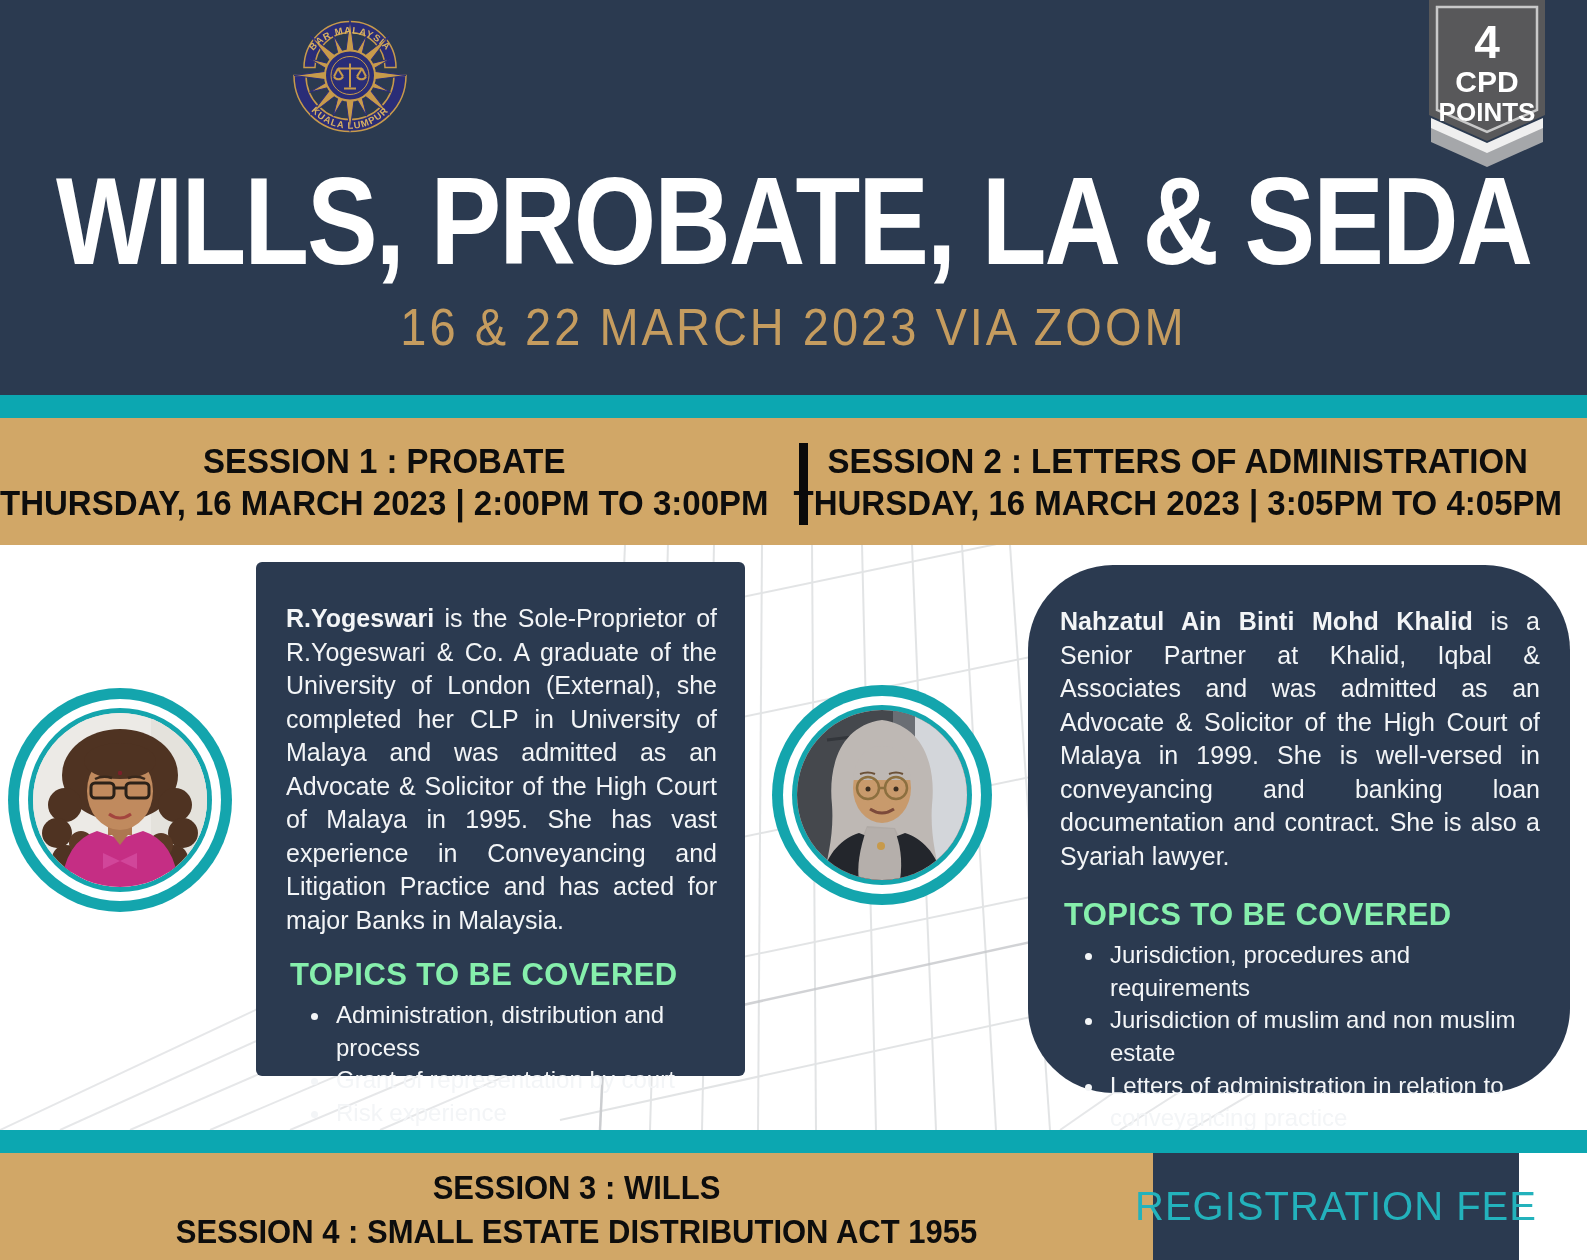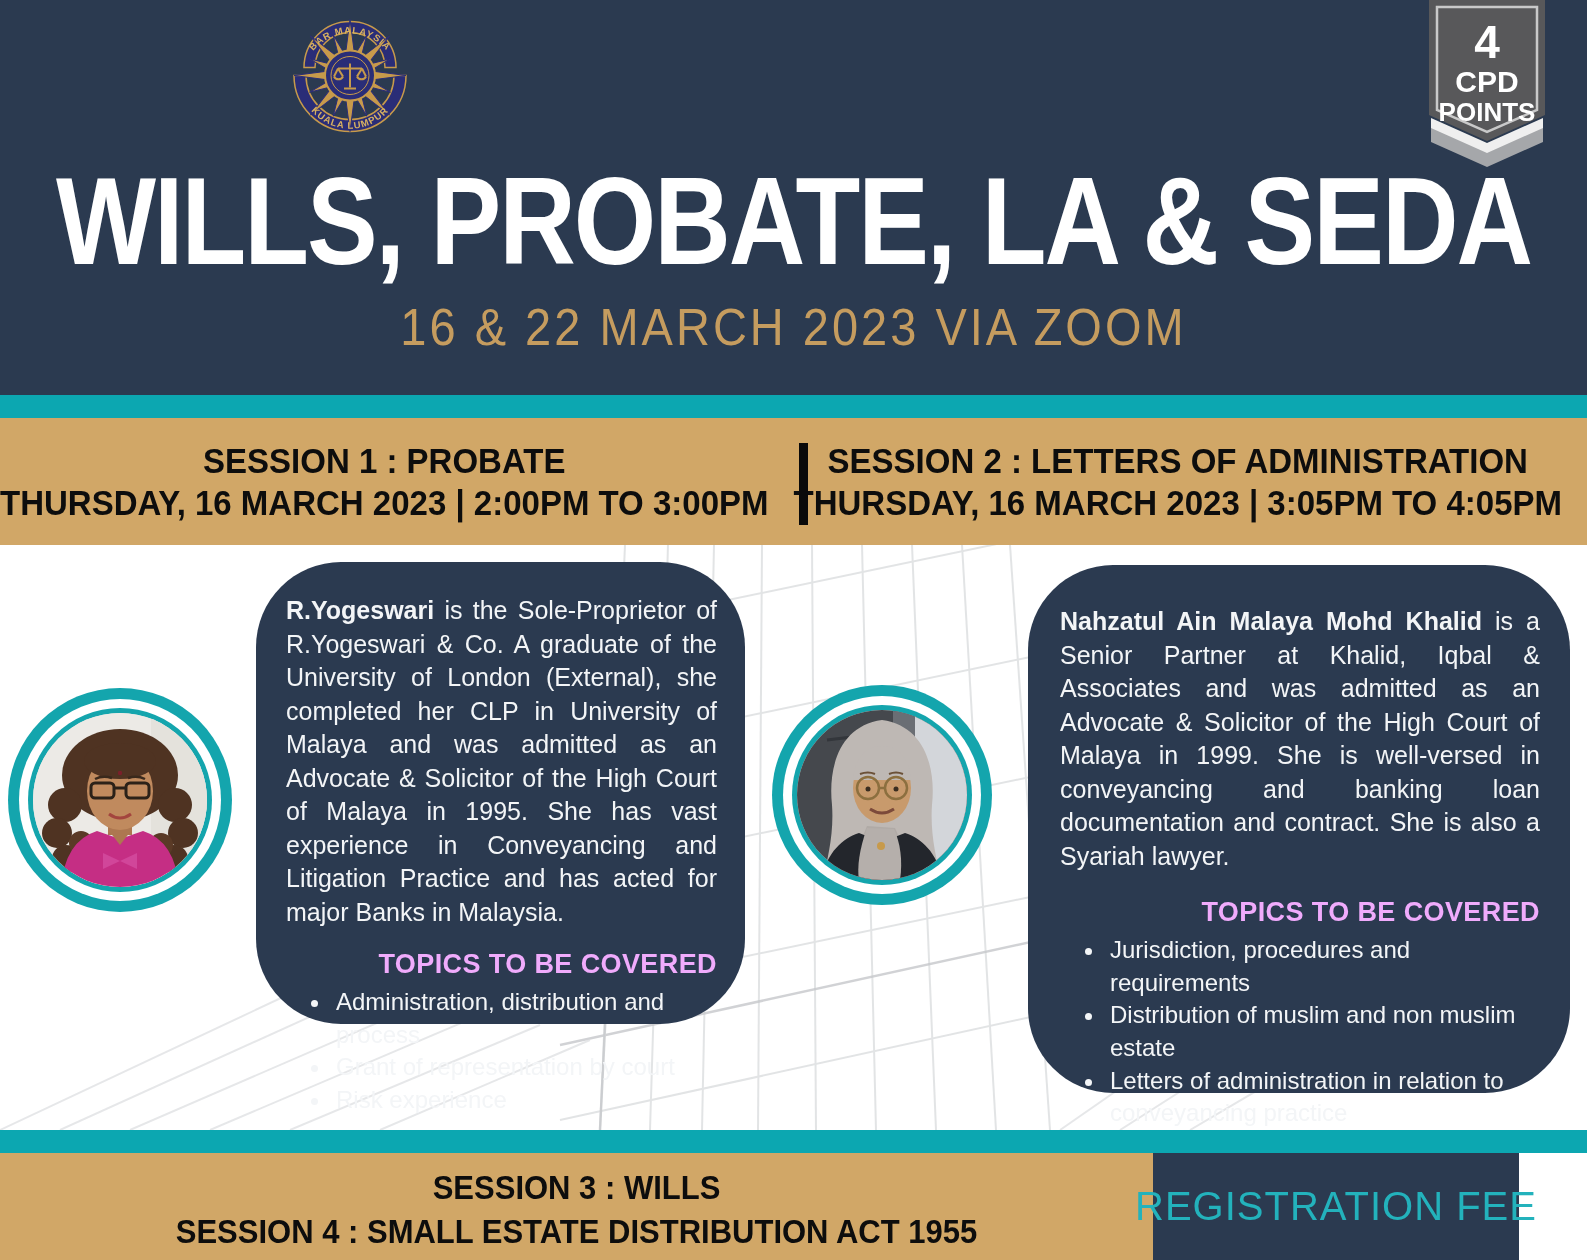--- a/index.html
+++ b/index.html
@@ -39,25 +39,25 @@
   .photo-ring .w{width:100%;height:100%;border-radius:50%;background:#fff;display:flex;
                  align-items:center;justify-content:center;box-sizing:border-box;padding:9px;}
   .photo-ring .t{width:100%;height:100%;border-radius:50%;background:#14a5ad;box-sizing:border-box;padding:5px;}
   .photo-ring .p{width:100%;height:100%;border-radius:50%;overflow:hidden;background:#e8e6e2;}
   .photo-ring{box-sizing:border-box;padding:11px;}
   .photo-left{left:8px;top:143px;width:224px;height:224px;}
   .photo-right{left:772px;top:140px;width:220px;height:220px;}
 
   .bio-card{position:absolute;background:#2b3a50;border-radius:85px;box-sizing:border-box;
             color:#f3f5f7;}
-  .card-left{left:256px;top:17px;width:489px;height:462px;padding:32px 28px 28px 30px;}
+  .card-left{left:256px;top:17px;width:489px;height:514px;padding:40px 28px 28px 30px;border-radius:6px;}
   .card-right{left:1028px;top:20px;width:542px;height:528px;padding:40px 30px 28px 32px;}
   .bio{font-size:25px;line-height:1.34;text-align:justify;margin:0;}
   .bio b{font-weight:bold;}
-  .topics-heading{color:#f0abfc;font-weight:bold;font-size:27px;letter-spacing:.4px;margin:20px 0 6px 4px;text-align:right;}
+  .topics-heading{color:#86efac;font-weight:bold;font-size:31px;letter-spacing:.4px;margin:20px 0 6px 4px;}
   .card-right .topics-heading{margin-top:24px;}
   ul.topics{margin:0;padding:0 0 0 46px;list-style:disc;}
   ul.topics li{font-size:24px;line-height:1.36;padding-left:4px;}
 
   
   .footer{position:absolute;left:0;top:1153px;width:1587px;height:107px;display:flex;}
   .footer-gold{width:1153px;height:112px;background:#d1a767;display:flex;flex-direction:column;
                justify-content:center;align-items:center;gap:13px;}
   .footer-line{color:#0d0d0d;font-size:31px;font-weight:bold;line-height:1;white-space:nowrap;
                transform:scaleY(1.07);}
@@ -266,25 +266,25 @@
           <path d="M24,170 C30,142 46,128 62,123 L85,132 L108,123 C124,128 140,142 146,170 Z" fill="#23262c"></path>
           <path d="M70,118 C62,140 60,158 62,170 L103,170 C106,150 103,132 97,119 Z" fill="#b5afab"></path>
           <circle cx="84" cy="136" r="4" fill="#c79a4b"></circle>
         </svg>
       </div>
           </div>
         </div>
     </div>
 
     <div class="bio-card card-right">
-      <p class="bio"><b>Nahzatul Ain Malaya Mohd Khalid</b><span> is a Senior Partner at Khalid, Iqbal &amp; Associates and was admitted as an Advocate &amp; Solicitor of the High Court of Malaya in 1999. She is well-versed in conveyancing and banking loan documentation and contract. She is also a Syariah lawyer.</span></p>
+      <p class="bio"><b>Nahzatul Ain Binti Mohd Khalid</b><span> is a Senior Partner at Khalid, Iqbal &amp; Associates and was admitted as an Advocate &amp; Solicitor of the High Court of Malaya in 1999. She is well-versed in conveyancing and banking loan documentation and contract. She is also a Syariah lawyer.</span></p>
       <div class="topics-heading">TOPICS TO BE COVERED</div>
       <ul class="topics">
         <li>Jurisdiction, procedures and requirements</li>
-        <li>Distribution of muslim and non muslim estate</li>
+        <li>Jurisdiction of muslim and non muslim estate</li>
         <li>Letters of administration in relation to conveyancing practice</li>
       </ul>
     </div>
   </div>
 
   <div class="teal-strip teal-bottom"></div>
 
   <div class="footer">
     <div class="footer-gold">
       <div class="footer-line">SESSION 3 : WILLS</div>

